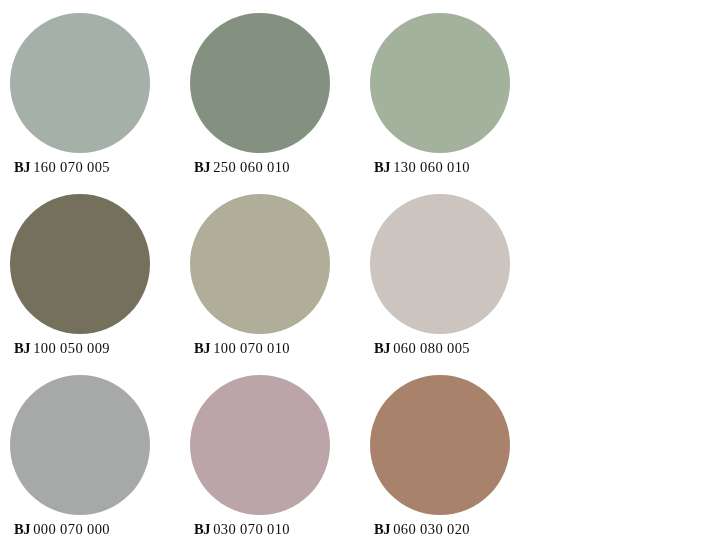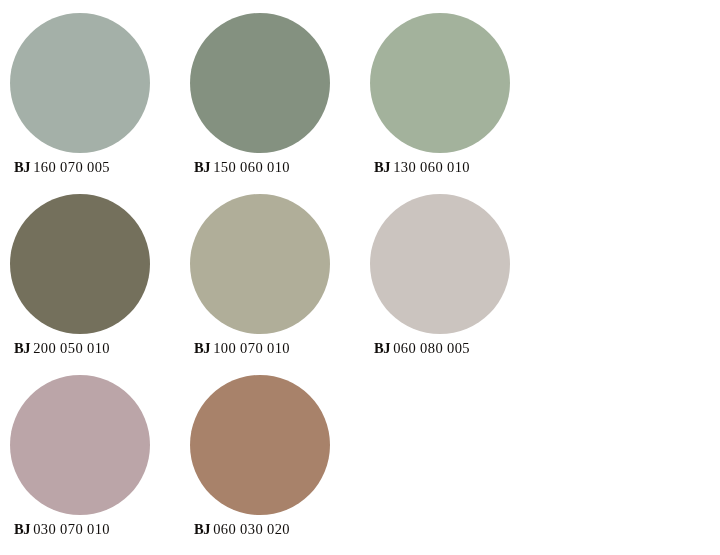--- a/index.html
+++ b/index.html
@@ -79,54 +79,60 @@
   <div class="swatch-row">
     <div class="swatch-cell">
       <div class="swatch-disc" style="background-color: rgb(164, 176, 168);"></div>
       <div class="swatch-label">
         <span class="label-prefix">BJ</span><span class="label-code">160 070 005</span>
       </div>
     </div>
     <div class="swatch-cell">
       <div class="swatch-disc" style="background-color: rgb(132, 145, 128);"></div>
       <div class="swatch-label">
-        <span class="label-prefix">BJ</span><span class="label-code">150 060 010</span>
+        <span class="label-prefix">BJ</span><span class="label-code">250 060 010</span>
       </div>
     </div>
     <div class="swatch-cell">
       <div class="swatch-disc" style="background-color: rgb(163, 178, 156);"></div>
       <div class="swatch-label">
         <span class="label-prefix">BJ</span><span class="label-code">130 060 010</span>
       </div>
     </div>
   </div>
 
   <div class="swatch-row">
     <div class="swatch-cell">
       <div class="swatch-disc" style="background-color: rgb(116, 112, 92);"></div>
       <div class="swatch-label">
-        <span class="label-prefix">BJ</span><span class="label-code">200 050 010</span>
+        <span class="label-prefix">BJ</span><span class="label-code">100 050 009</span>
       </div>
     </div>
     <div class="swatch-cell">
       <div class="swatch-disc" style="background-color: rgb(176, 174, 153);"></div>
       <div class="swatch-label">
         <span class="label-prefix">BJ</span><span class="label-code">100 070 010</span>
       </div>
     </div>
     <div class="swatch-cell">
       <div class="swatch-disc" style="background-color: rgb(203, 196, 191);"></div>
       <div class="swatch-label">
         <span class="label-prefix">BJ</span><span class="label-code">060 080 005</span>
       </div>
     </div>
   </div>
 
   <div class="swatch-row">
     <div class="swatch-cell">
+      <div class="swatch-disc" style="background-color: rgb(167, 169, 168);"></div>
+      <div class="swatch-label">
+        <span class="label-prefix">BJ</span><span class="label-code">000 070 000</span>
+      </div>
+    </div>
+    <div class="swatch-cell">
       <div class="swatch-disc" style="background-color: rgb(187, 165, 168);"></div>
       <div class="swatch-label">
         <span class="label-prefix">BJ</span><span class="label-code">030 070 010</span>
       </div>
     </div>
     <div class="swatch-cell">
       <div class="swatch-disc" style="background-color: rgb(168, 130, 106);"></div>
       <div class="swatch-label">
         <span class="label-prefix">BJ</span><span class="label-code">060 030 020</span>
       </div>

